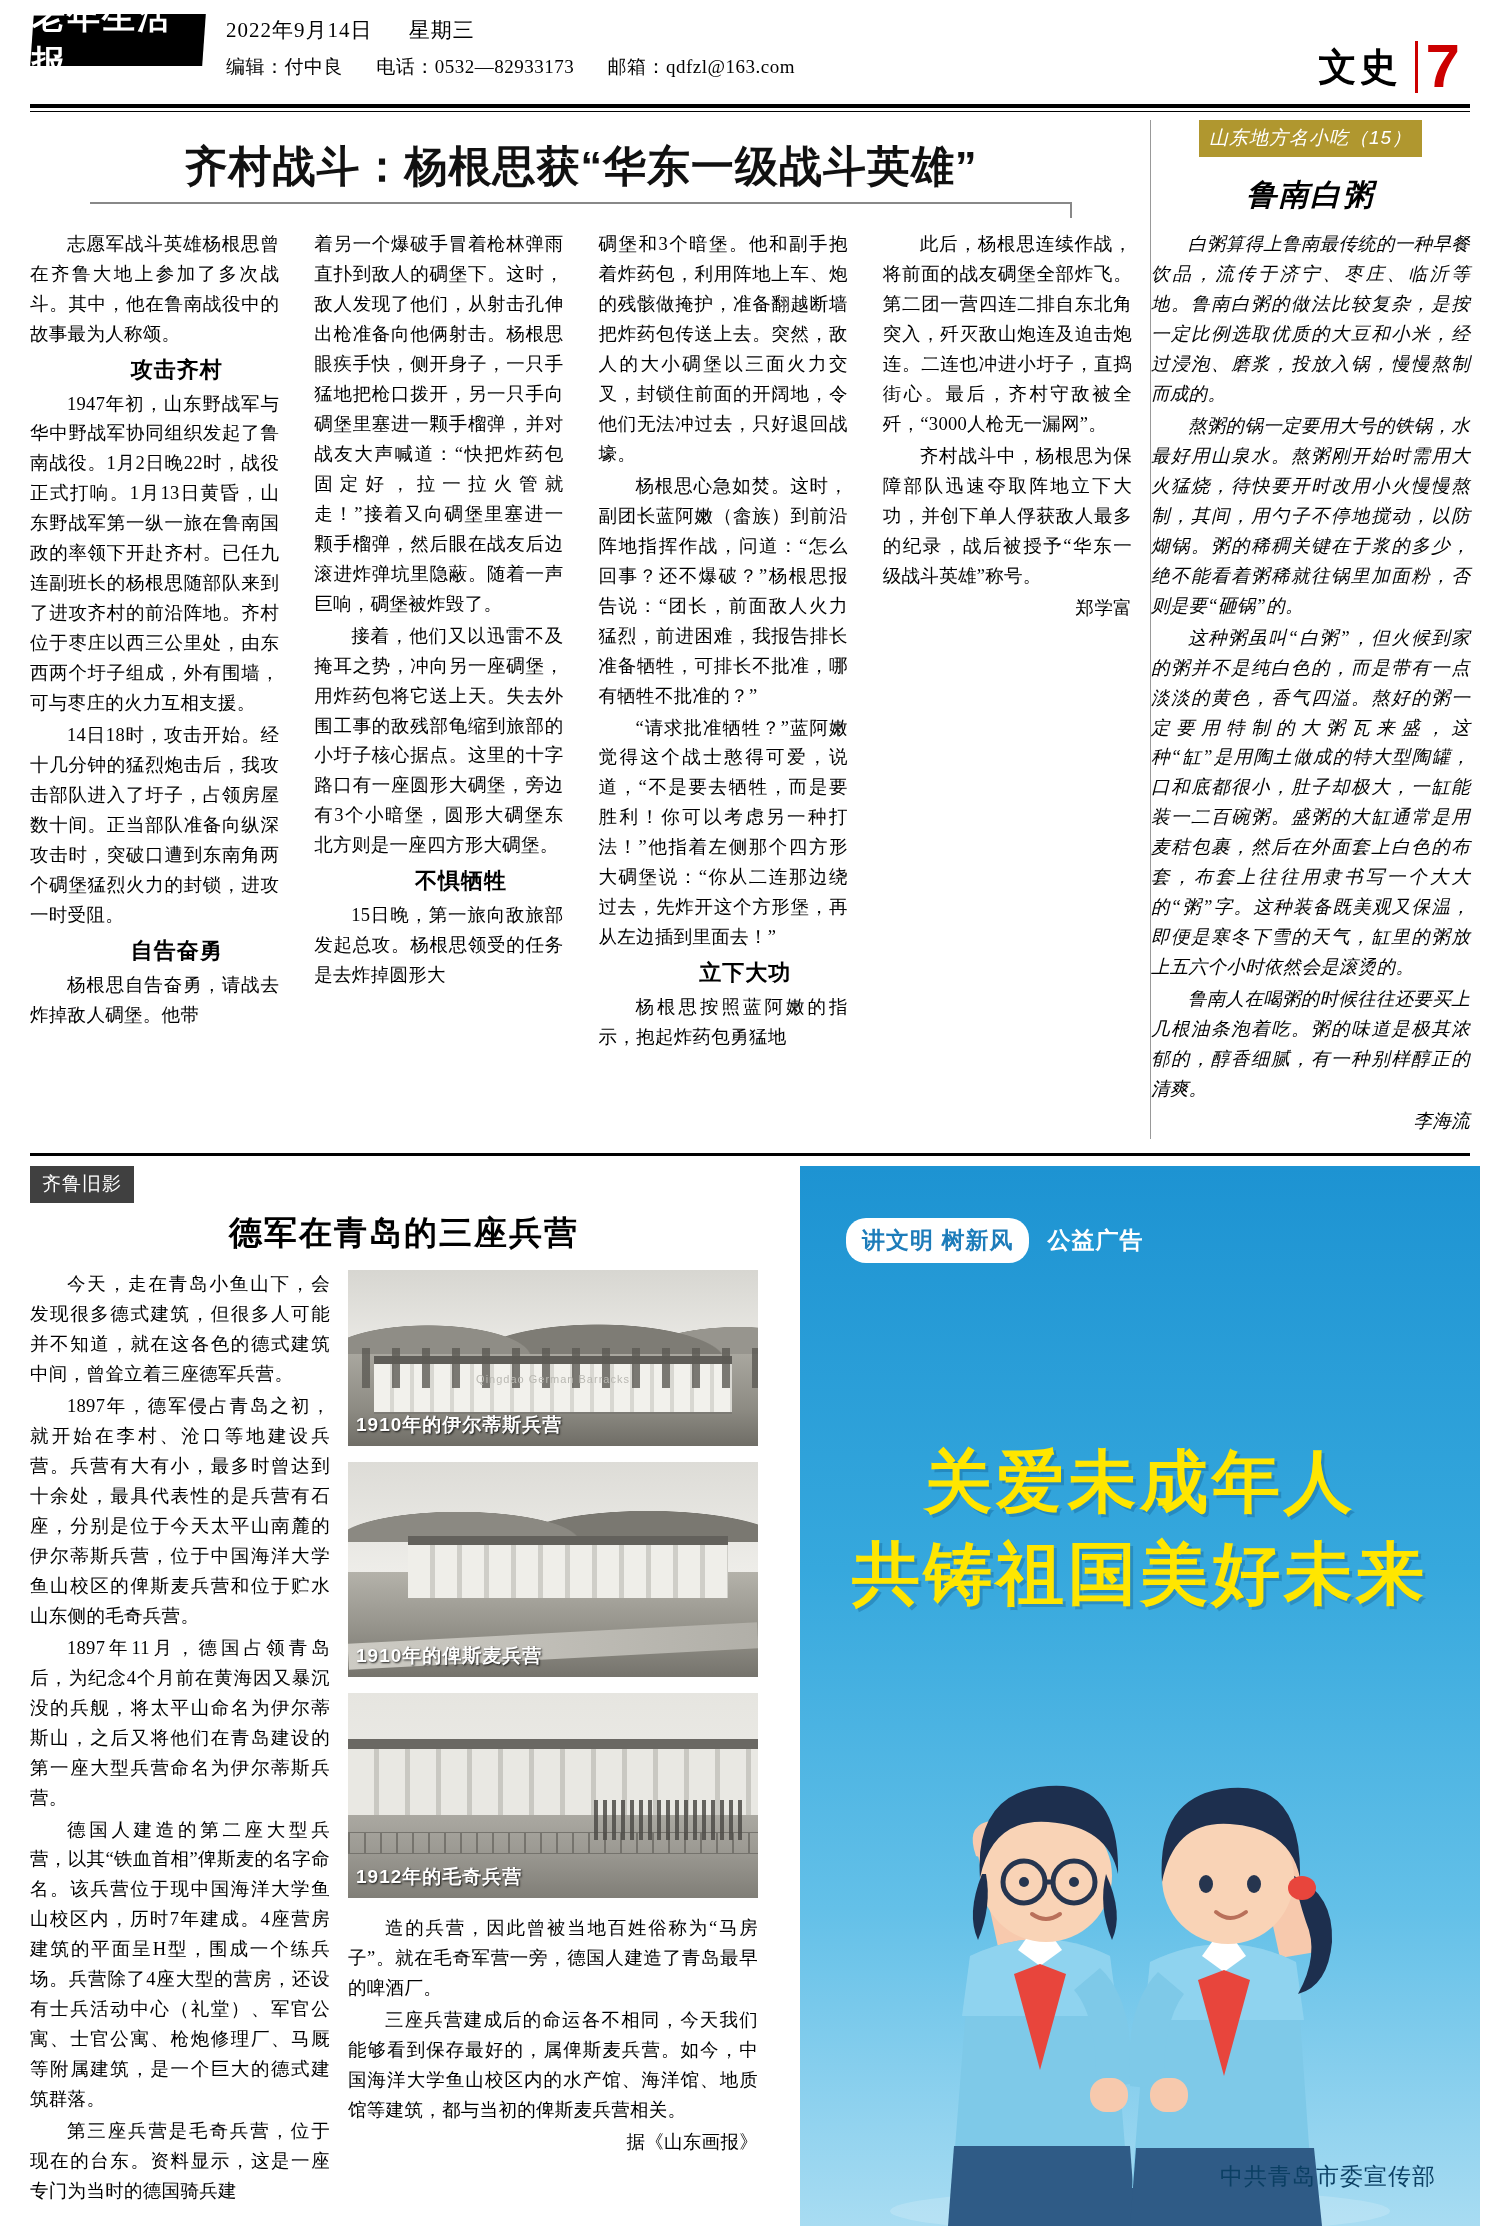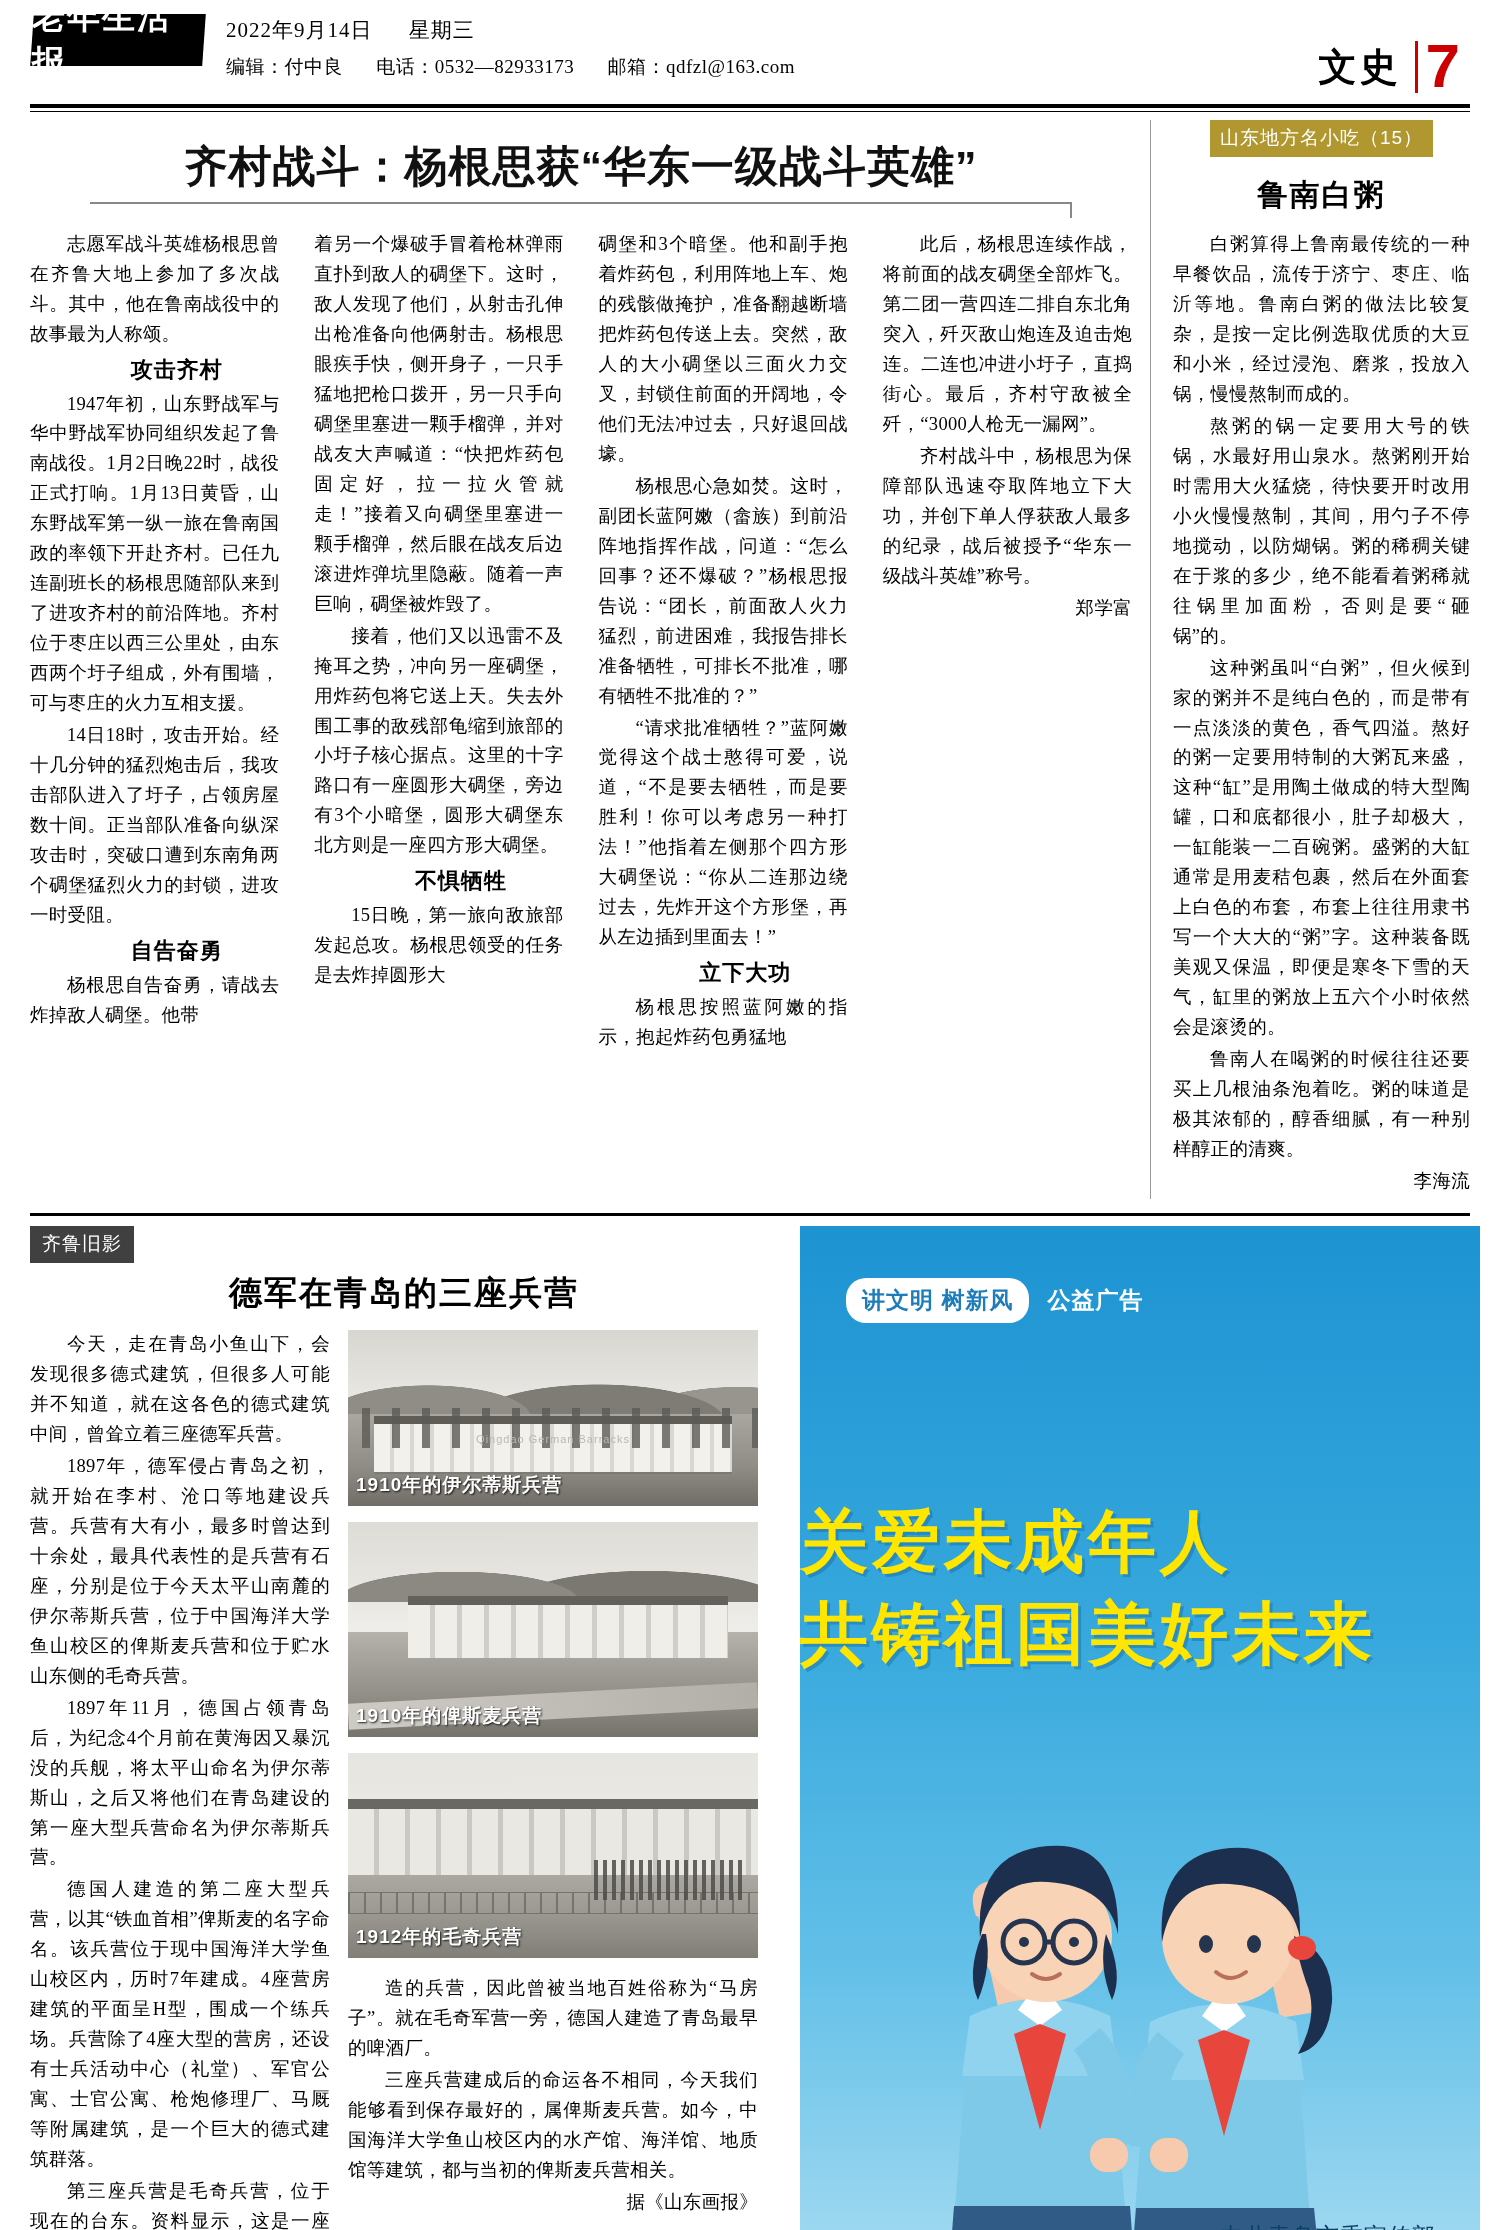--- a/index.html
+++ b/index.html
@@ -77,22 +77,22 @@
   .rule-main.thin { height: 1px; margin-top: 3px; }
 
   
   .top-section {
     display: flex;
     padding: 8px 30px 0 30px;
   }
   .top-left { width: 1120px; padding-right: 18px; }
   .top-right {
     width: 320px;
-    padding-left: 22px;
     border-left: 1px solid #999;
+    font-style: italic;
   }
 
   .headline {
     text-align: center;
     font-family: "Liberation Sans", sans-serif;
     font-weight: bold;
     font-size: 43px;
     letter-spacing: 1px;
     margin: 18px 0 6px 0;
     color: #111;
@@ -298,21 +298,21 @@
     font-weight: bold; font-size: 23px;
     padding: 7px 16px; border-radius: 20px;
     letter-spacing: 1px;
   }
   .ad-badge2 {
     color: #fff; font-family:"Liberation Sans",sans-serif;
     font-weight: bold; font-size: 23px; letter-spacing:1px;
   }
   .ad-slogan {
     position: absolute; top: 270px; left: 0; right: 0;
-    text-align: left;
+    text-align: center;
     font-family: "Liberation Sans", sans-serif;
     font-weight: bold;
     color: #ffe600;
     font-size: 68px;
     line-height: 1.35;
     letter-spacing: 4px;
     text-shadow: 3px 3px 0 rgba(0,60,110,.25);
   }
   .ad-footer {
     position: absolute; bottom: 34px; right: 44px;

